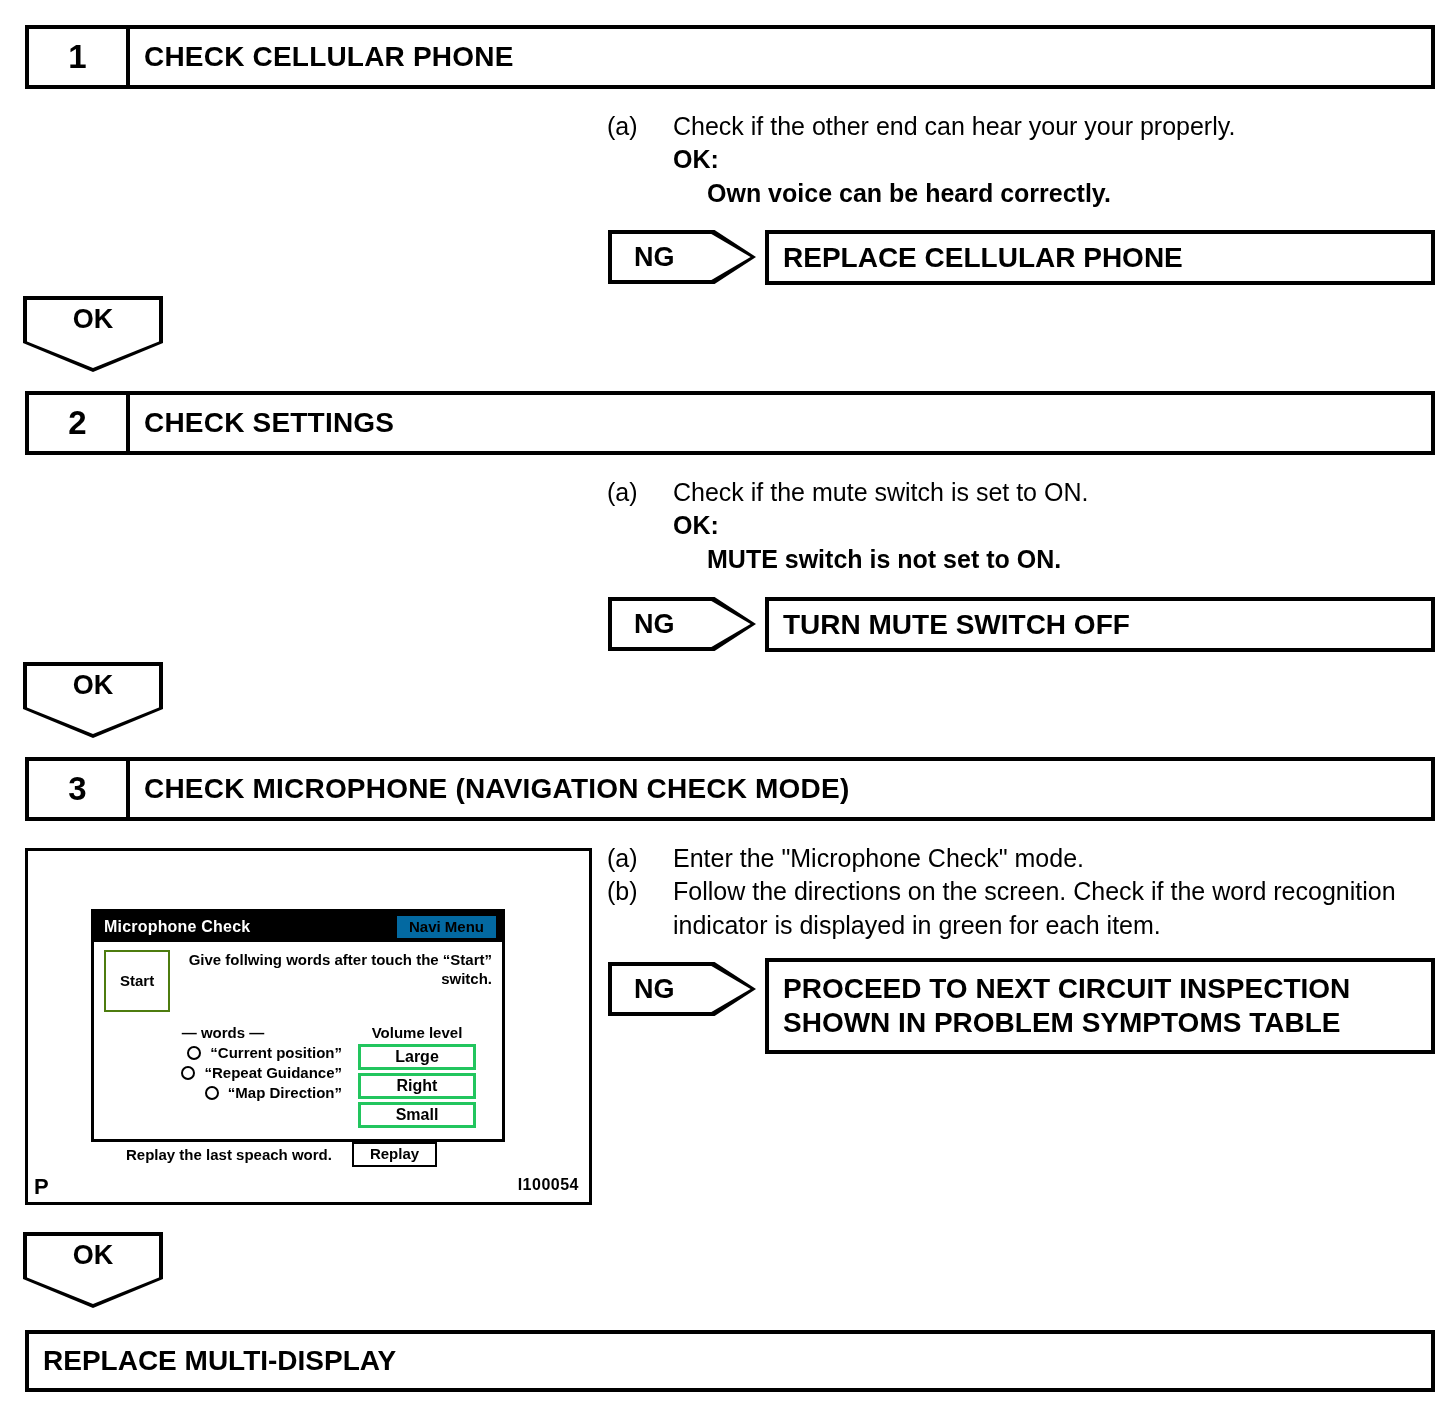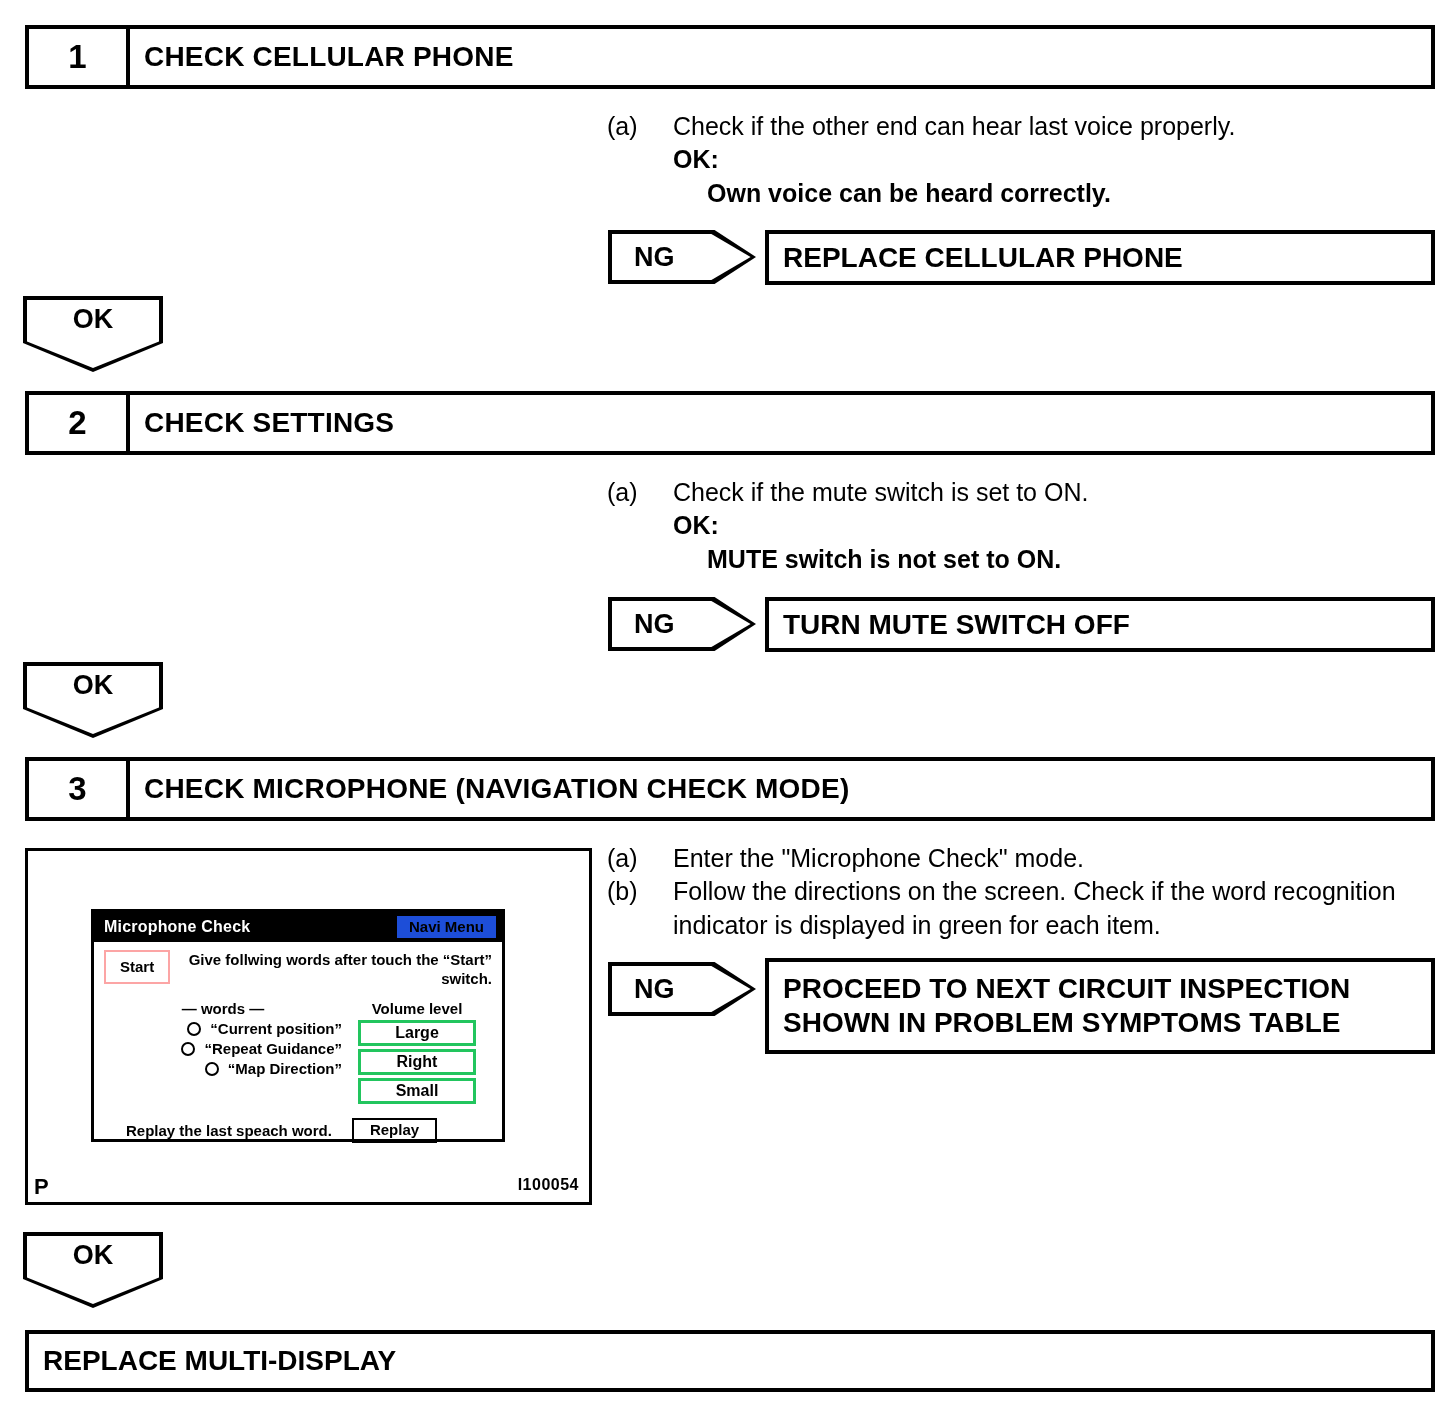--- a/index.html
+++ b/index.html
@@ -193,37 +193,37 @@
     align-items: center;
     justify-content: space-between;
     padding: 0 6px 0 10px;
     box-sizing: border-box;
   }
   .nav-title-text {
     font-size: 16px;
     letter-spacing: 0.2px;
   }
   .navi-menu-btn {
-    background: #1d4ed8;
+    background: #0369a1;
     color: #000;
     font-size: 15px;
     padding: 2px 12px;
     line-height: 1.2;
   }
   .nav-body {
     padding: 8px 10px 0 10px;
   }
   .start-row {
     display: flex;
     align-items: flex-start;
   }
   .start-btn {
-    border: 2px solid #fca5a5;
-    font-size: 15px;
-    padding: 6px 14px;
+    border: 2px solid #4d7c0f;
+    font-size: 15px;
+    padding: 20px 14px;
     margin-right: 10px;
     flex: none;
     line-height: 1.2;
   }
   .start-desc {
     font-size: 15px;
     line-height: 1.28;
     flex: 1;
     text-align: right;
   }
@@ -285,21 +285,21 @@
 <div class="page">
 
   <div class="step-bar" style="left:25px; top:25px; width:1410px; height:64px;">
     <div class="step-num">1</div>
     <div class="step-title">CHECK CELLULAR PHONE</div>
   </div>
 
   <div class="instr" style="left:607px; top:110px; width:828px;">
     <div class="instr-row">
       <span class="instr-marker">(a)</span>
-      <span class="instr-text">Check if the other end can hear last voice properly.</span>
+      <span class="instr-text">Check if the other end can hear your your properly.</span>
     </div>
     <div class="ok-label">OK:</div>
     <div class="ok-value">Own voice can be heard correctly.</div>
   </div>
 
   <div class="ng-flag" style="left:608px; top:230px;">
     <div class="inner"></div>
     <span class="ng-text">NG</span>
   </div>
 

